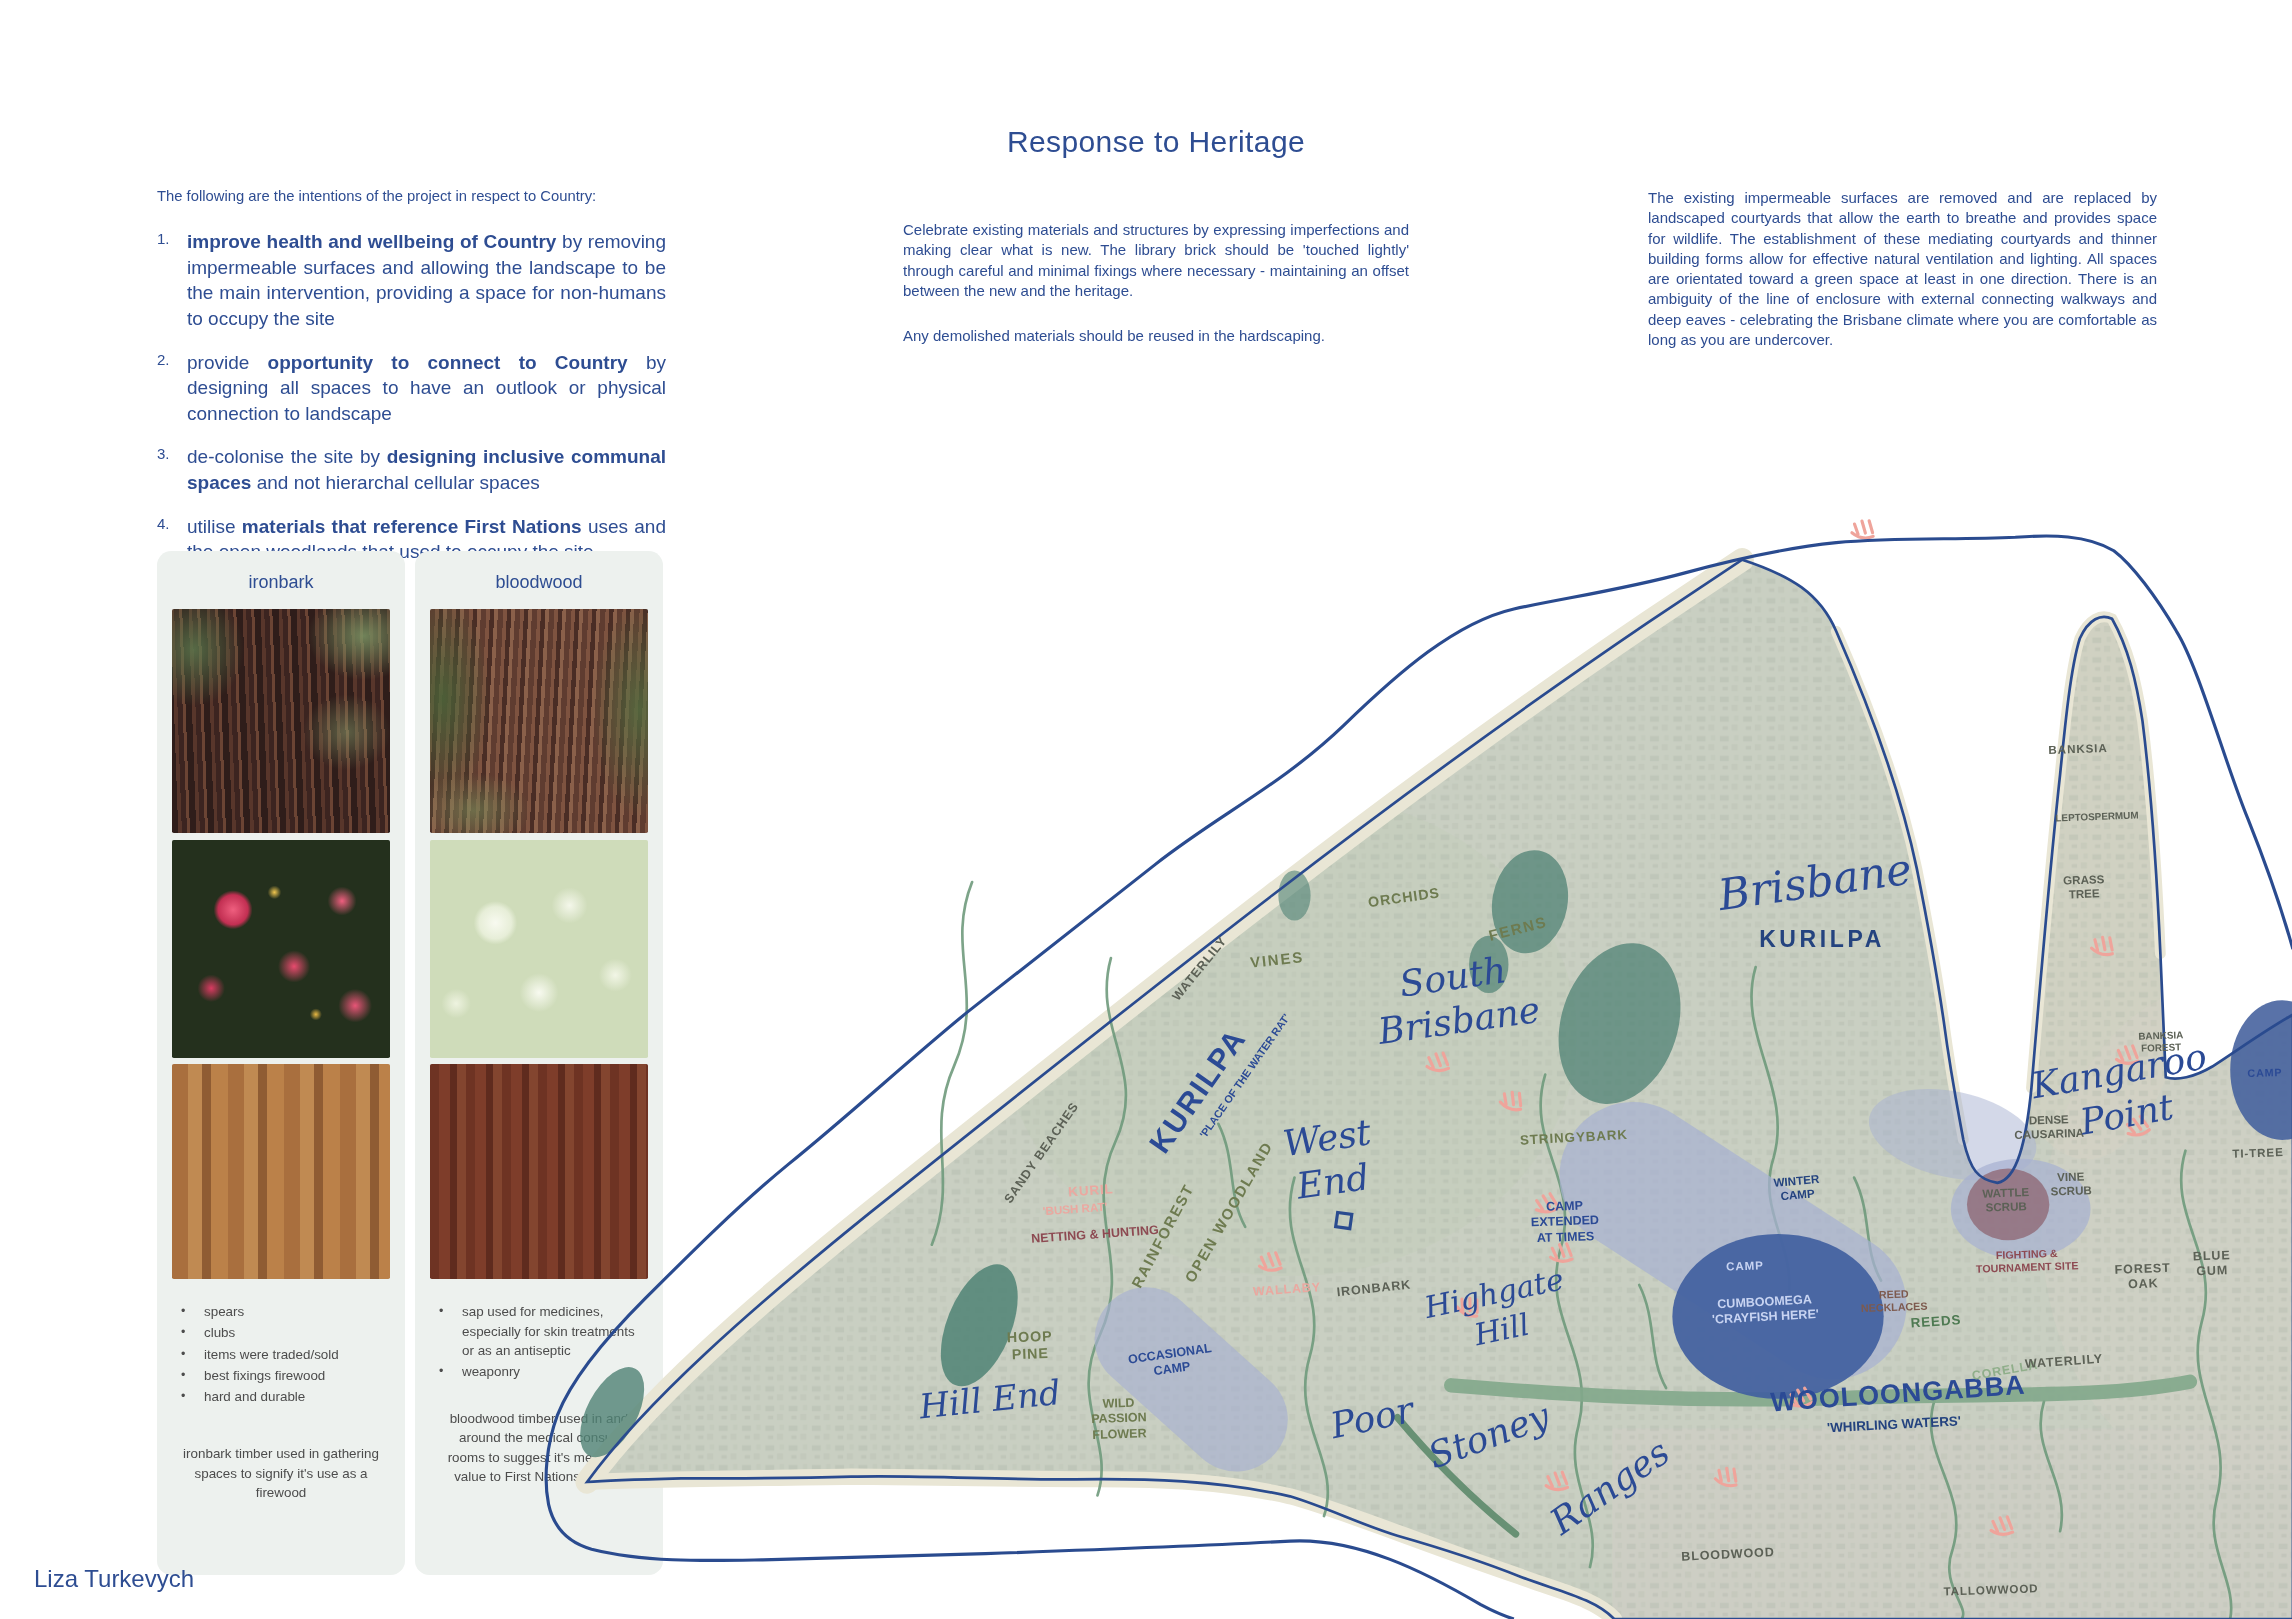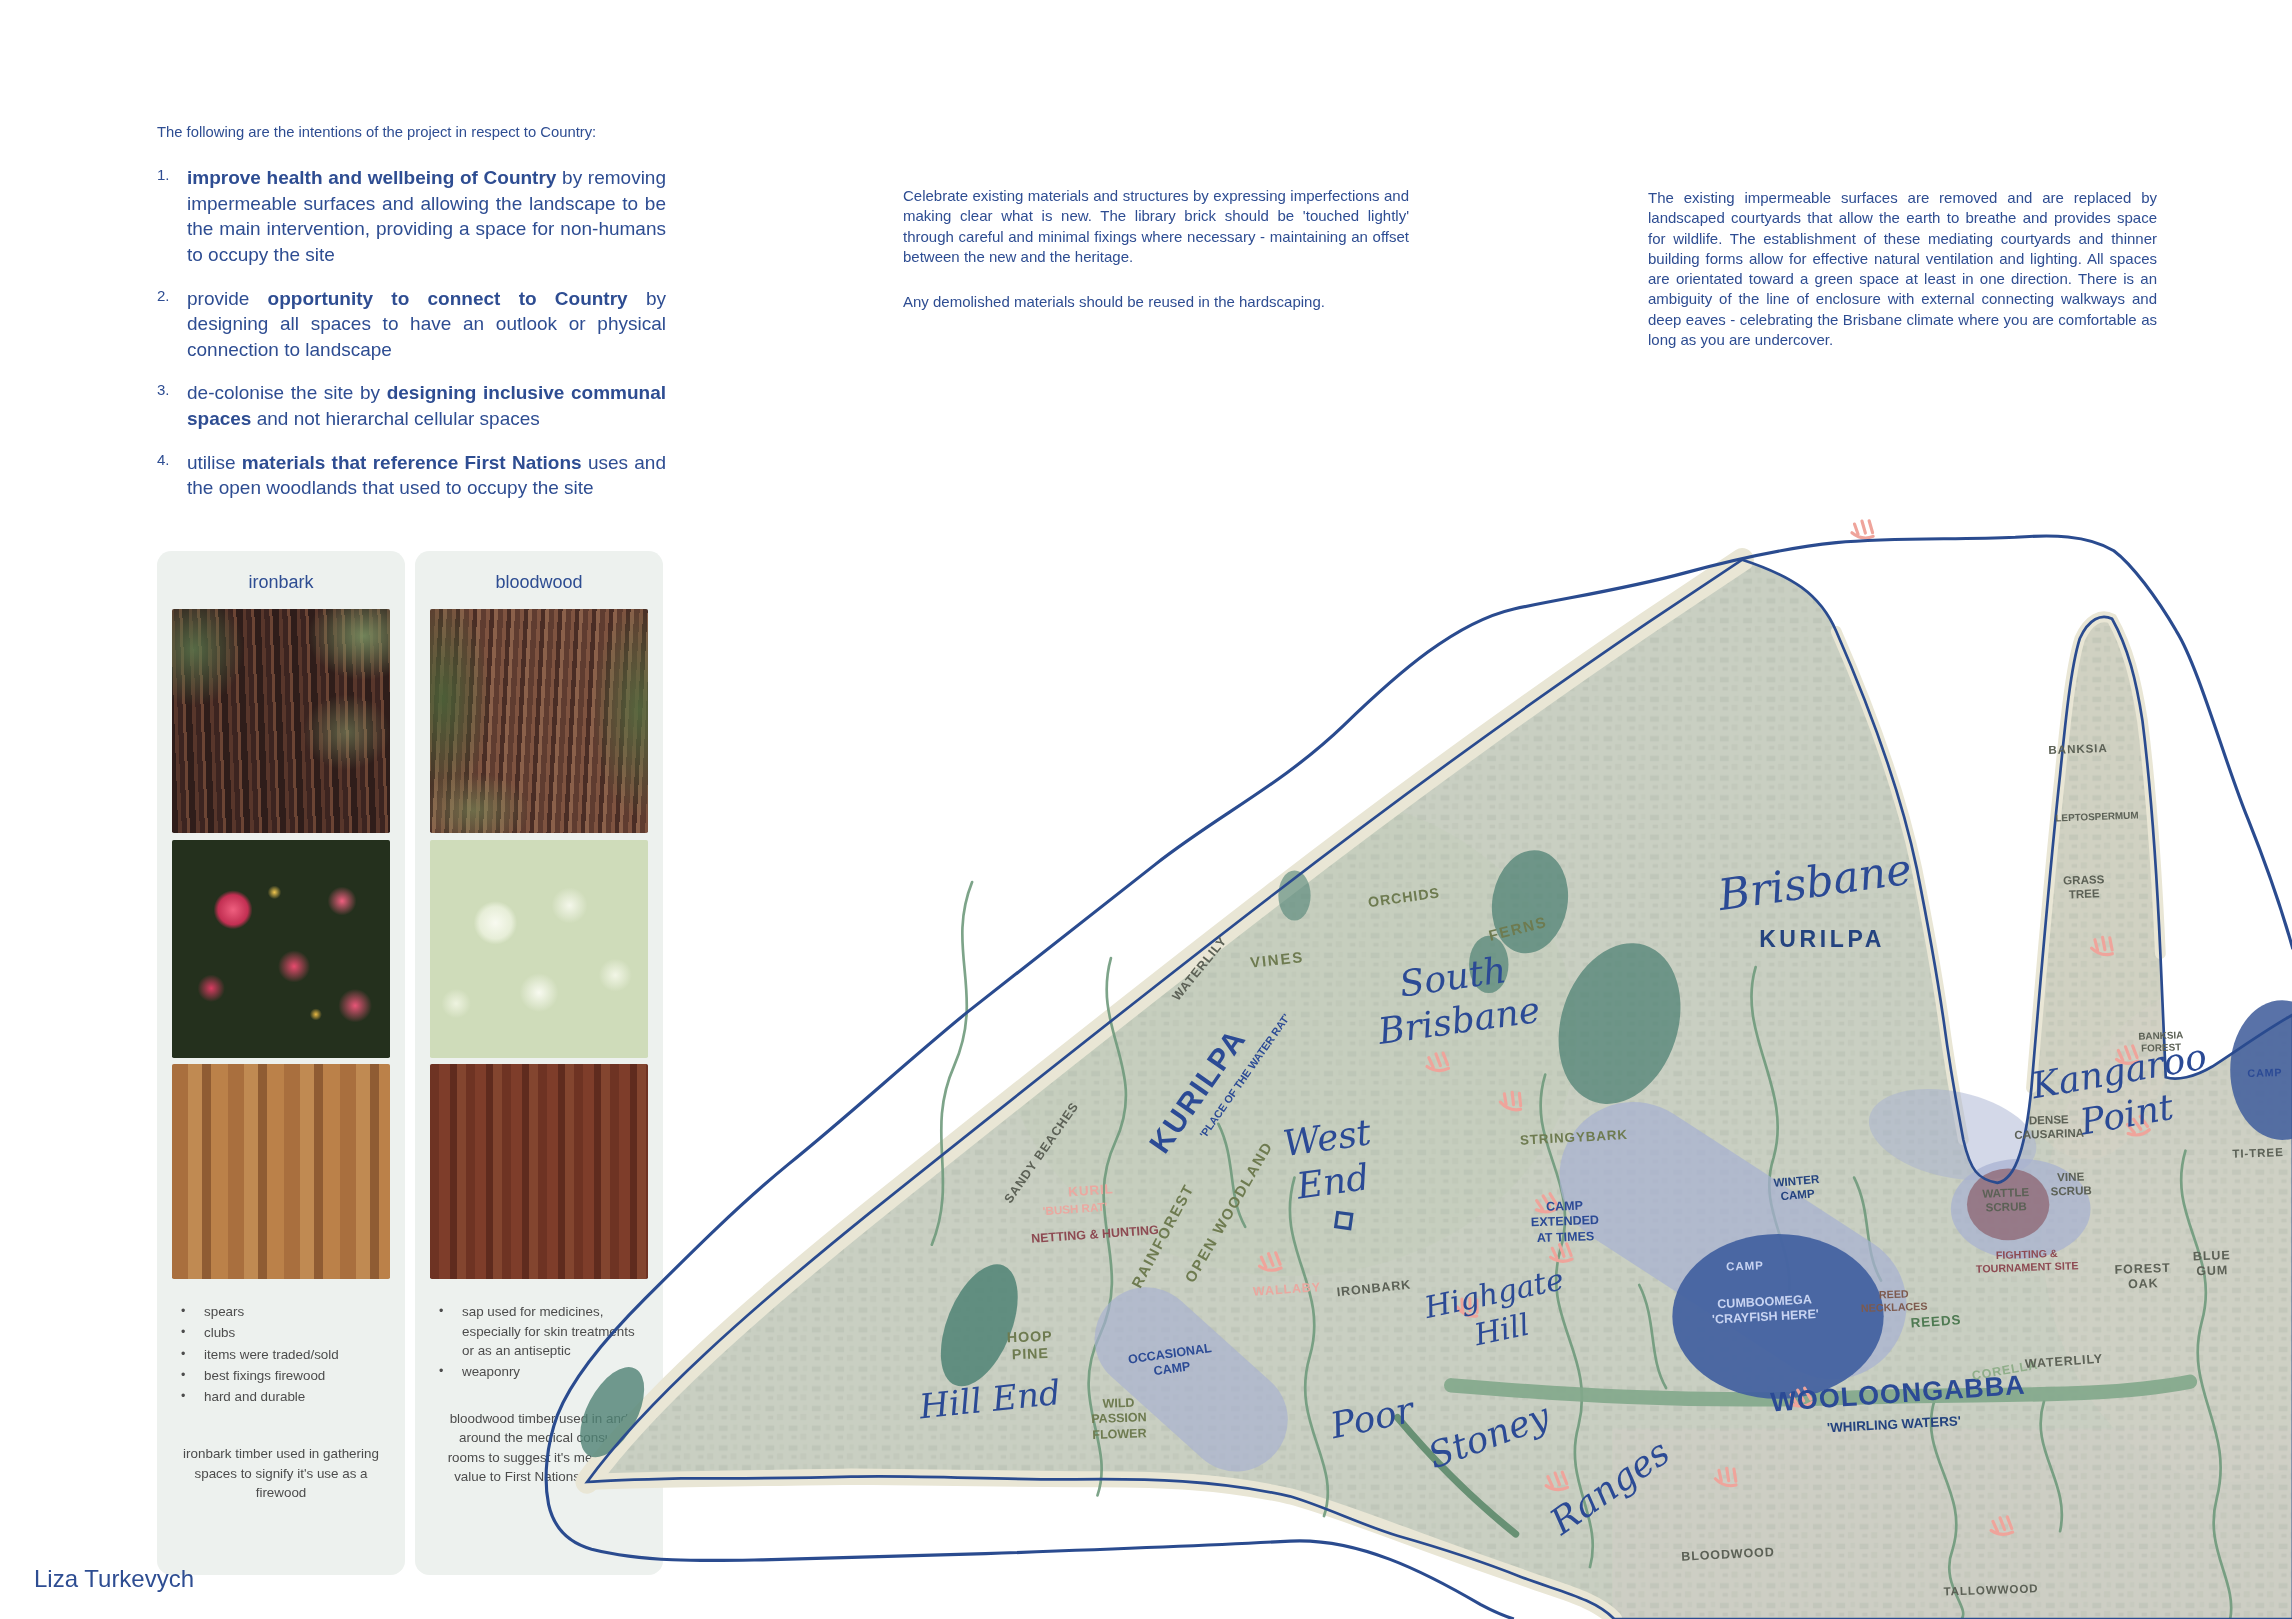--- a/index.html
+++ b/index.html
@@ -9,21 +9,21 @@
   *{box-sizing:border-box;margin:0;padding:0;}
   html,body{background:#fff;}
   #root{position:relative;width:2293px;height:1619px;background:var(--water);
         font-family:"Liberation Sans",sans-serif;overflow:hidden;}
 
   
   .col{position:absolute;}
   .col h1{font-size:30px;font-weight:500;color:var(--accent);text-align:center;letter-spacing:0.4px;}
   .col .body{color:var(--accent);font-size:15px;line-height:1.35;text-align:justify;}
   #col-country{left:157px;top:124px;width:509px;}
-  #col-country .intro{font-size:14.8px;color:var(--accent);}
+  #col-country .intro{margin-top:64px;font-size:14.8px;color:var(--accent);}
   #country-list{margin-top:25px;}
   #country-list .item{display:flex;margin-bottom:18px;}
   #country-list .num{width:30px;flex:0 0 30px;color:var(--accent);font-size:15px;line-height:1.35;}
   #country-list p{flex:1;color:var(--accent);font-size:19px;line-height:1.35;text-align:justify;}
   #country-list b{font-weight:700;}
   #col-heritage{left:903px;top:125px;width:506px;}
   #col-heritage .body{margin-top:61px;}
   #col-heritage .p2{margin-top:25px;text-align:left;}
   #col-sustain{left:1648px;top:125px;width:509px;}
   #col-sustain .body{margin-top:63px;}
@@ -117,20 +117,21 @@
           <p><span>de-colonise the site by </span><b>designing inclusive communal spaces</b><span> and not hierarchal cellular spaces</span></p>
         </div>
         <div class="item">
           <span class="num">4.</span>
           <p><span>utilise </span><b>materials that reference First Nations</b><span> uses and the open woodlands that used to occupy the site</span></p>
         </div>
       </div>
   </section>
 
   <section class="col" id="col-heritage">
+    <h1>Response to Heritage</h1>
     <p class="body">Celebrate existing materials and structures by expressing imperfections and making clear what is new. The library brick should be 'touched lightly' through careful and minimal fixings where necessary - maintaining an offset between the new and the heritage.</p>
     <p class="body p2">Any demolished materials should be reused in the hardscaping.</p>
   </section>
 
   <section class="col" id="col-sustain">
     <p class="body">The existing impermeable surfaces are removed and are replaced by landscaped courtyards that allow the earth to breathe and provides space for wildlife. The establishment of these mediating courtyards and thinner building forms allow for effective natural ventilation and lighting. All spaces are orientated toward a green space at least in one direction. There is an ambiguity of the line of enclosure with external connecting walkways and deep eaves - celebrating the Brisbane climate where you are comfortable as long as you are undercover.</p>
   </section>
 
   <div class="card" id="card0">
     <h2>ironbark</h2>

